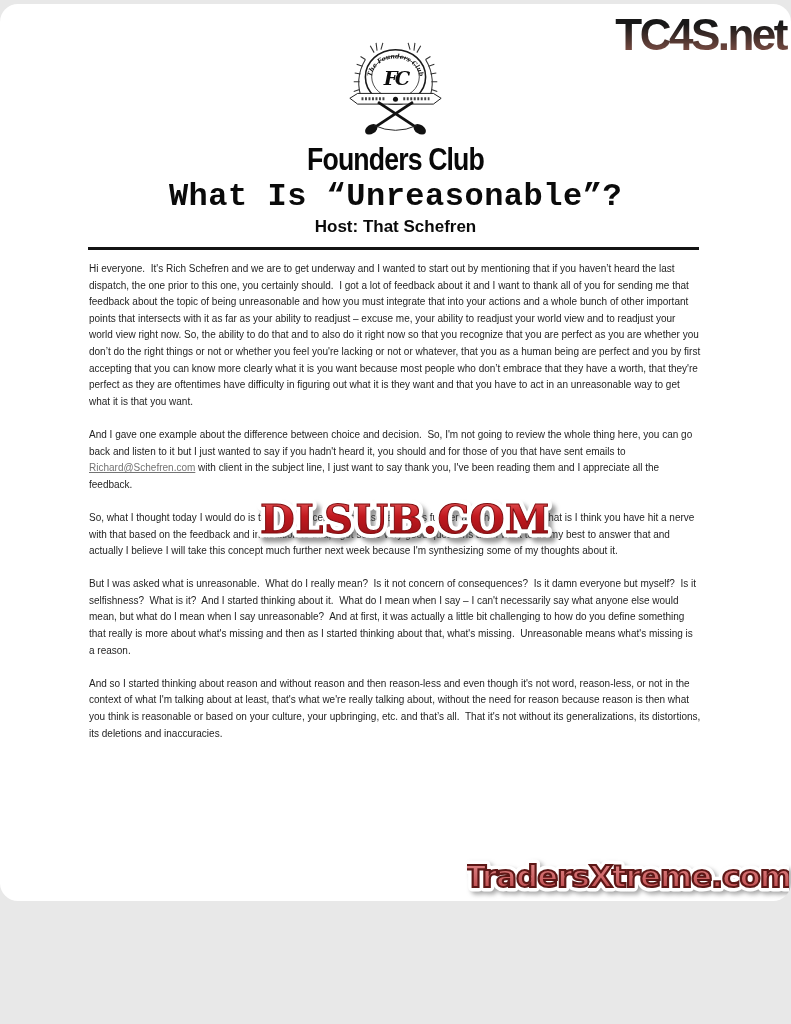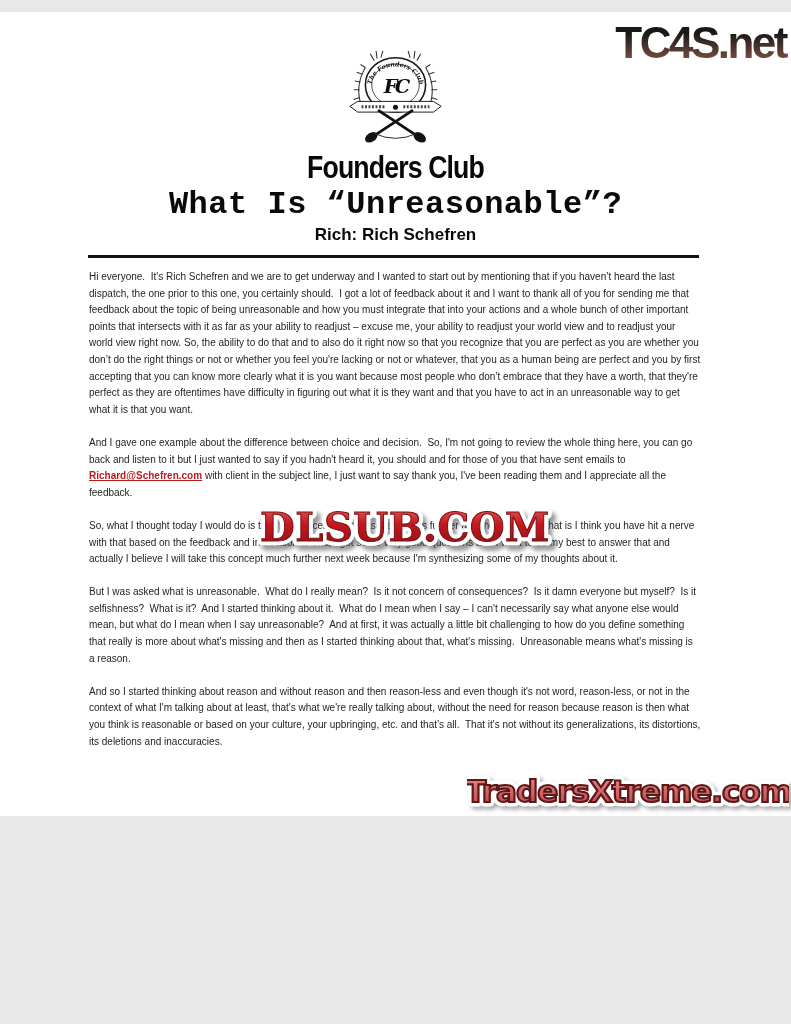--- a/index.html
+++ b/index.html
@@ -1,24 +1,25 @@
 <!DOCTYPE html>
 <html><head>
 <meta charset="utf-8">
 <style>
   html,body{margin:0;padding:0;}
   body{background:#e8e8e8;}
   .page{
     position:relative;
-    width:791px;height:804px;
-    margin:12px auto;
+    width:791px;height:897px;
+    margin:4px auto;
     background:#ffffff;
     overflow:hidden;
     font-family:"Liberation Sans",sans-serif;
     color:#1f1f1f;
+    border-radius:18px;
   }
   
   .tc4s{position:absolute;top:2px;right:2px;}
   
   .header{position:absolute;top:0;left:0;width:100%;text-align:center;}
   .logo{display:block;margin:36px auto 0 auto;}
   .title{
     margin:1px 0 0 0;
     font-size:31px;font-weight:bold;letter-spacing:-1px;
     transform:scaleX(.86);transform-origin:center;
@@ -31,21 +32,21 @@
     letter-spacing:0.5px;
   }
   .hostline{margin:2px 0 0 0;font-size:17px;font-weight:bold;color:#0a0a0a;}
   .rule{position:absolute;top:243px;left:88px;width:611px;height:3px;background:#141414;}
   
   .content{
     position:absolute;top:257px;left:89px;width:612px;
     font-size:10px;line-height:16.6px;color:#242424;
   }
   .content p{margin:0 0 16.6px 0;white-space:pre-wrap;}
-  .content a{color:#b91c1c;text-decoration:underline;font-weight:bold;}
+  .content a{color:#737373;text-decoration:underline;}
   
   .dlsub{position:absolute;left:250px;top:482px;filter:drop-shadow(4px 5px 2px rgba(70,70,70,.55));}
   
   .footer{
     position:absolute;top:941px;left:88px;width:612px;
     display:flex;align-items:center;
     font-family:"Liberation Serif",serif;font-size:10px;color:#222;
   }
   .fline{flex:1;height:1px;background:#93a9d2;}
   .fdash{width:26px;height:1px;background:#8a8a8a;margin:0 6px;}
@@ -102,21 +103,21 @@
         <line x1="32" y1="91" x2="73" y2="64" stroke="#111" stroke-width="3"></line>
         <line x1="78" y1="91" x2="37" y2="64" stroke="#111" stroke-width="3"></line>
         <ellipse cx="30" cy="92" rx="7" ry="4.6" fill="#111" transform="rotate(-33 30 92)"></ellipse>
         <ellipse cx="80" cy="92" rx="7" ry="4.6" fill="#111" transform="rotate(33 80 92)"></ellipse>
         <circle cx="55" cy="61" r="2.6" fill="#111"></circle>
         <path d="M33,88 Q55,98 77,88" fill="none" stroke="#222" stroke-width="1"></path>
       </g>
     </svg>
     <h1 class="title">Founders Club</h1>
     <h2 class="subtitle">What Is “Unreasonable”?</h2>
-    <h3 class="hostline">Rich:  Rich Schefren</h3>
+    <h3 class="hostline">Host:  That Schefren</h3>
   </div>
 
   <div class="rule"></div>
 
   <div class="content">
     <p>Hi everyone.  It's Rich Schefren and we are to get underway and I wanted to start out by mentioning that if you haven’t heard the last dispatch, the one prior to this one, you certainly should.  I got a lot of feedback about it and I want to thank all of you for sending me that feedback about the topic of being unreasonable and how you must integrate that into your actions and a whole bunch of other important points that intersects with it as far as your ability to readjust – excuse me, your ability to readjust your world view and to readjust your world view right now. So, the ability to do that and to also do it right now so that you recognize that you are perfect as you are whether you don’t do the right things or not or whether you feel you're lacking or not or whatever, that you as a human being are perfect and you by first accepting that you can know more clearly what it is you want because most people who don’t embrace that they have a worth, that they're perfect as they are oftentimes have difficulty in figuring out what it is they want and that you have to act in an unreasonable way to get what it is that you want.</p>
     <p><span>And I gave one example about the difference between choice and decision.  So, I'm not going to review the whole thing here, you can go back and listen to it but I just wanted to say if you hadn't heard it, you should and for those of you that have sent emails to </span><a href="#">Richard@Schefren.com</a><span> with client in the subject line, I just want to say thank you, I've been reading them and I appreciate all the feedback.</span></p>
     <p>So, what I thought today I would do is take the concept of unreasonableness further and the reason for that is I think you have hit a nerve with that based on the feedback and in addition to that, I got some very good questions and I want to do my best to answer that and actually I believe I will take this concept much further next week because I'm synthesizing some of my thoughts about it.</p>
     <p>But I was asked what is unreasonable.  What do I really mean?  Is it not concern of consequences?  Is it damn everyone but myself?  Is it selfishness?  What is it?  And I started thinking about it.  What do I mean when I say – I can't necessarily say what anyone else would mean, but what do I mean when I say unreasonable?  And at first, it was actually a little bit challenging to how do you define something that really is more about what's missing and then as I started thinking about that, what's missing.  Unreasonable means what's missing is a reason.</p>
     <p>And so I started thinking about reason and without reason and then reason-less and even though it's not word, reason-less, or not in the context of what I'm talking about at least, that's what we're really talking about, without the need for reason because reason is then what you think is reasonable or based on your culture, your upbringing, etc. and that’s all.  That it's not without its generalizations, its distortions, its deletions and inaccuracies.</p>

